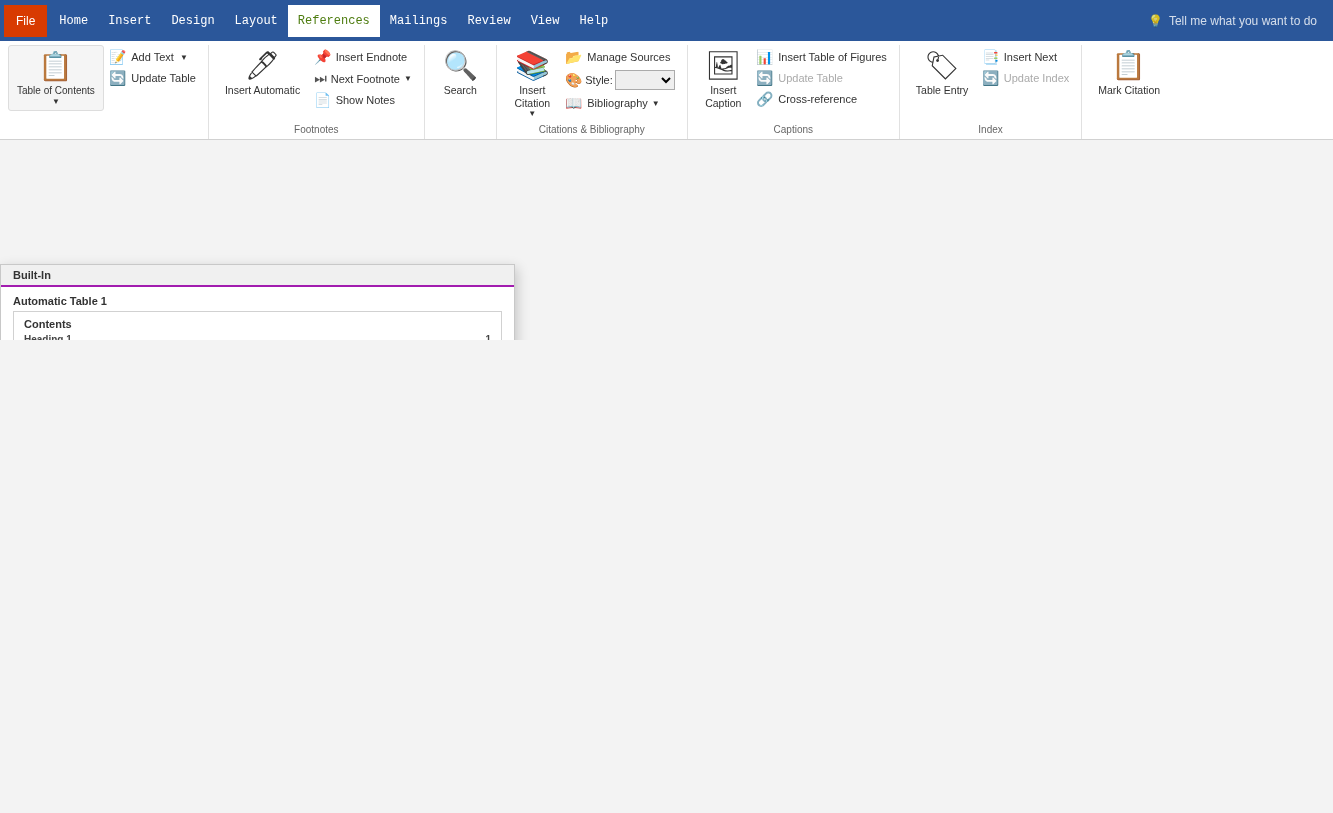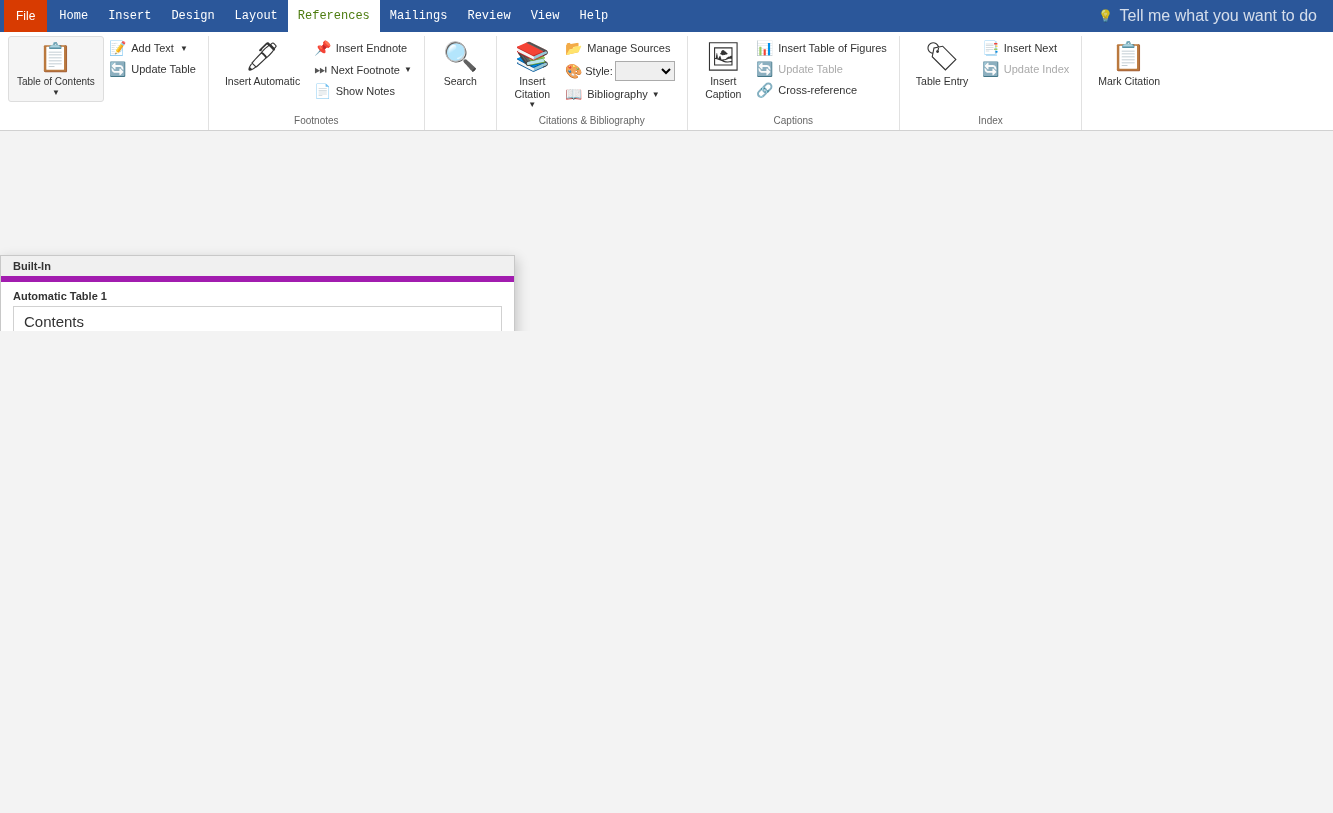--- a/index.html
+++ b/index.html
@@ -3,21 +3,21 @@
   <meta charset="utf-8">
   <style>
     * { box-sizing: border-box; margin: 0; padding: 0; }
     body { font-family: 'Segoe UI', Arial, sans-serif; font-size: 12px; background: #f3f3f3; user-select: none; }
 
     
     .menu-bar {
       display: flex;
       align-items: center;
       background: #2b579a;
-      height: 32px;
+      height: 41px;
       padding: 0 4px;
     }
     .menu-bar .file-btn {
       background: #d83b01;
       color: white;
       padding: 4px 12px;
       margin-right: 2px;
       font-size: 12px;
       cursor: pointer;
       height: 32px;
@@ -131,21 +131,21 @@
       border: 1px solid #c8c8c8;
       box-shadow: 2px 4px 12px rgba(0,0,0,0.2);
       z-index: 100;
     }
     .built-in-header {
       background: #f0f0f0;
       padding: 4px 12px;
       font-size: 11px;
       font-weight: 600;
       color: #333;
-      border-bottom: 6px solid #a21caf;
+      border-bottom: 2px solid #a21caf;
     }
 
     .toc-option {
       padding: 8px 12px;
       cursor: pointer;
       border-bottom: 1px solid #e8e8e8;
     }
     .toc-option-title {
       font-size: 11px;
       font-weight: 700;
@@ -153,21 +153,21 @@
       margin-bottom: 4px;
     }
 
     .toc-preview {
       background: white;
       border: 1px solid #d1d1d1;
       padding: 6px 10px;
       font-size: 10px;
       color: #333;
     }
-    .toc-preview .toc-title { font-size: 15px; font-weight: 400; margin-bottom: 4px; }
+    .toc-preview .toc-title { font-size: 11px; font-weight: 700; margin-bottom: 4px; }
     .toc-h1 { font-weight: 700; }
     .toc-h2 { padding-left: 16px; }
     .toc-h3 { padding-left: 32px; }
 
     .manual-section { padding: 8px 12px 4px; }
 
     .footer-menu { border-top: 1px solid #d1d1d1; }
     .footer-item {
       display: flex;
       align-items: center;
@@ -236,21 +236,21 @@
   <div class="menu-item">Insert</div>
   <div class="menu-item">Design</div>
   <div class="menu-item">Layout</div>
   <div class="menu-item active">References</div>
   <div class="menu-item">Mailings</div>
   <div class="menu-item">Review</div>
   <div class="menu-item">View</div>
   <div class="menu-item">Help</div>
   <div class="menu-bar search-box" style="margin-left:auto; display:flex; align-items:center; gap:6px; padding-right:12px;">
     <span>💡</span>
-    <span style="color:rgba(255,255,255,0.8); font-size:16px;">Tell me what you want to do</span>
+    <span style="color:rgba(255,255,255,0.8); font-size:12px;">Tell me what you want to do</span>
   </div>
 </div>
 
 <div class="ribbon">
 
   <div class="ribbon-group">
     <div class="ribbon-group-content">
 
       <div class="ribbon-btn-large" style="border:1px solid #ddd; background:#f5f5f5;">
         <div class="icon-lg">📋</div>

